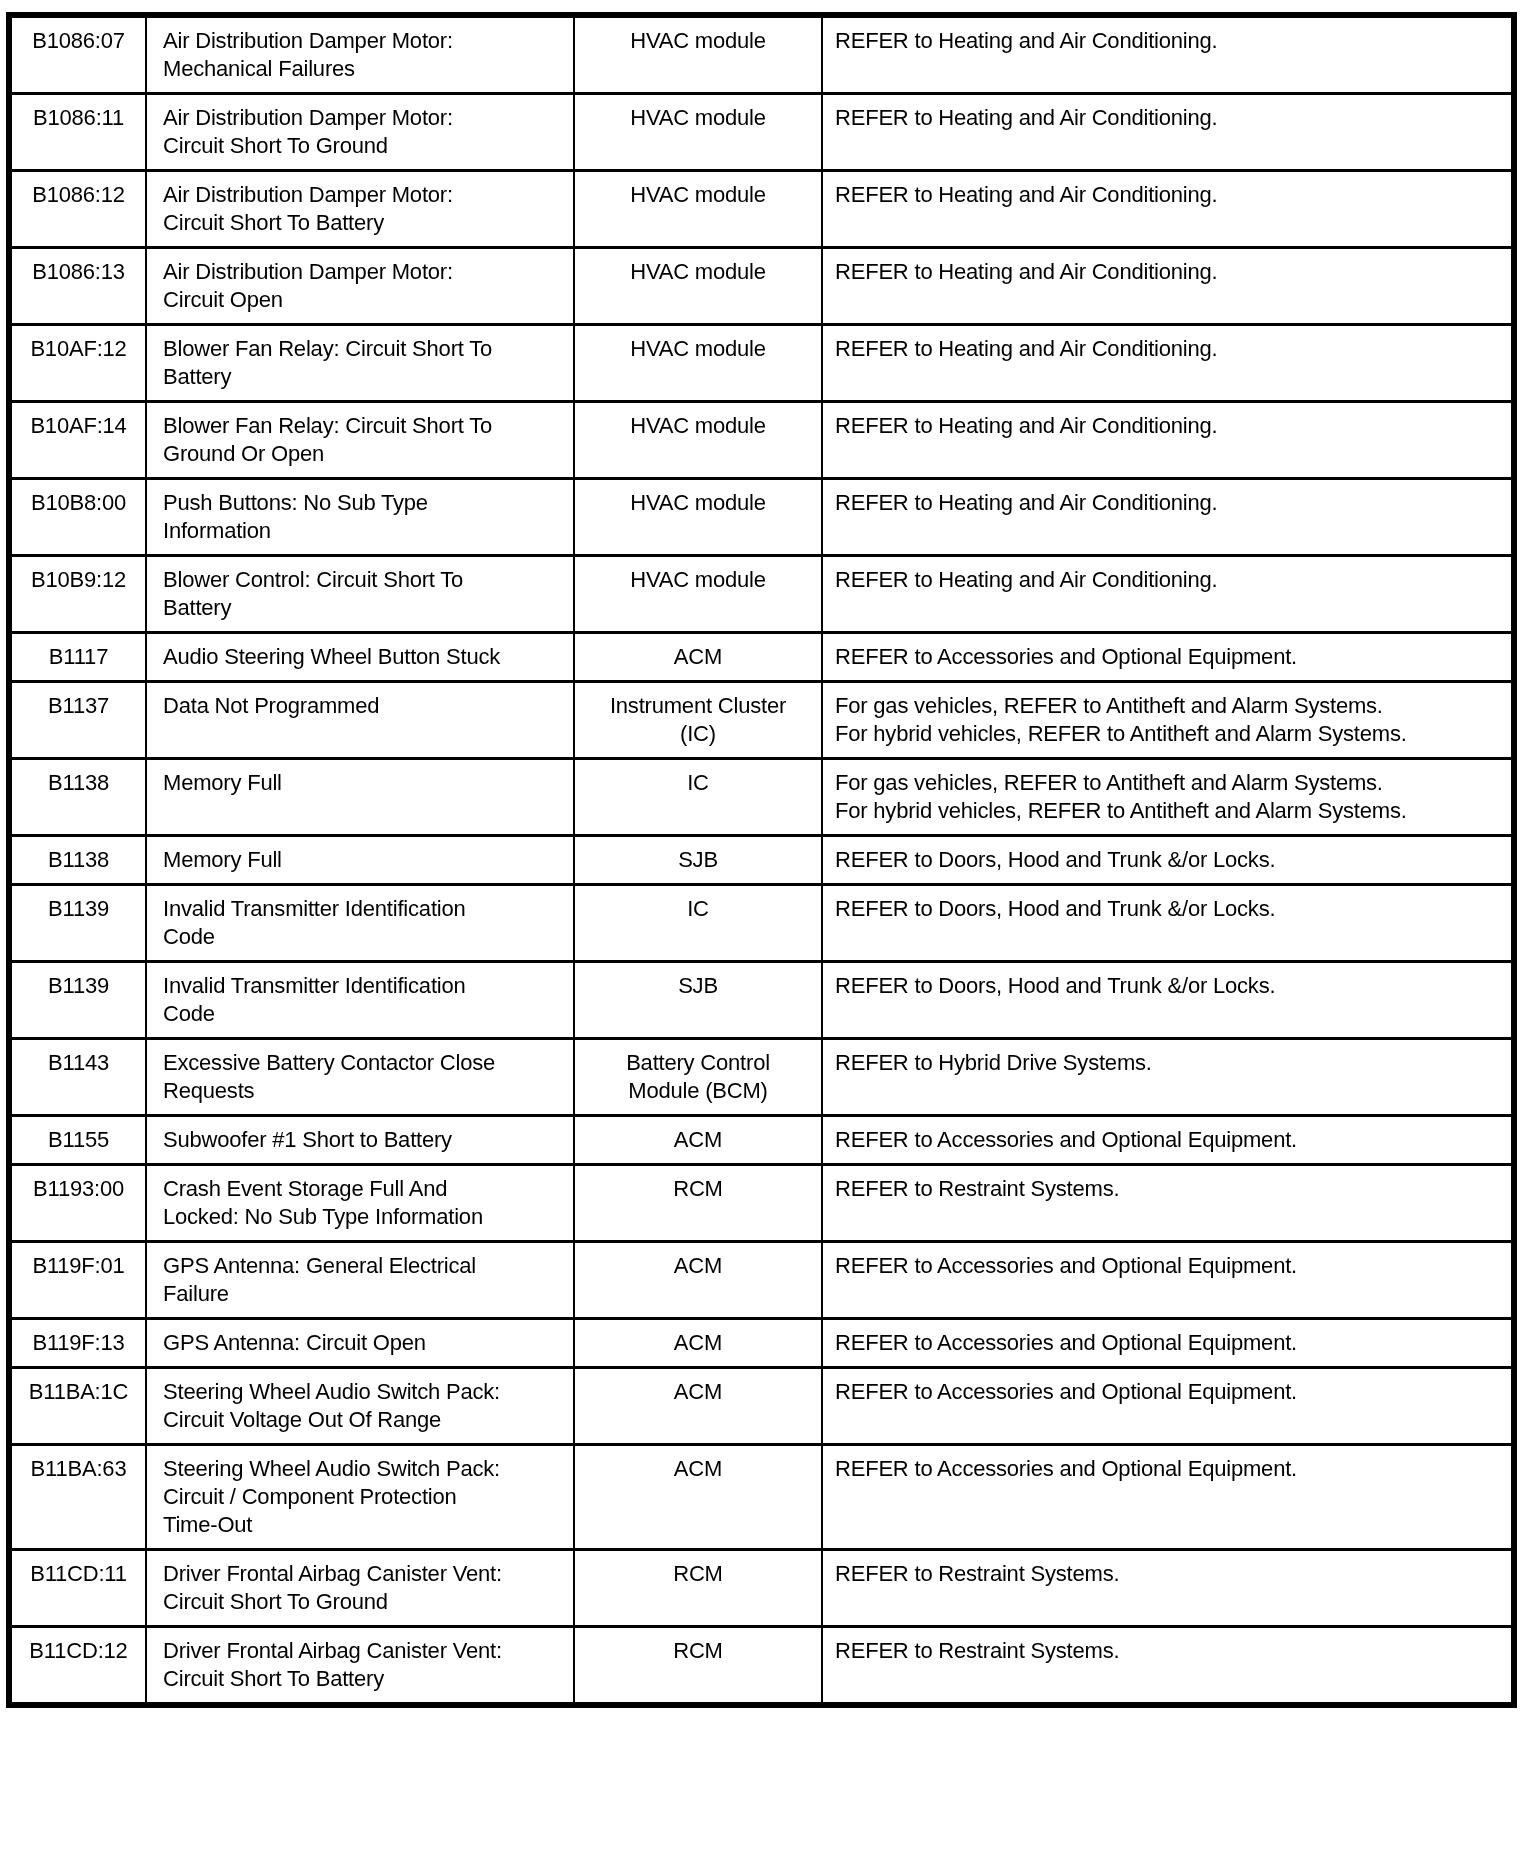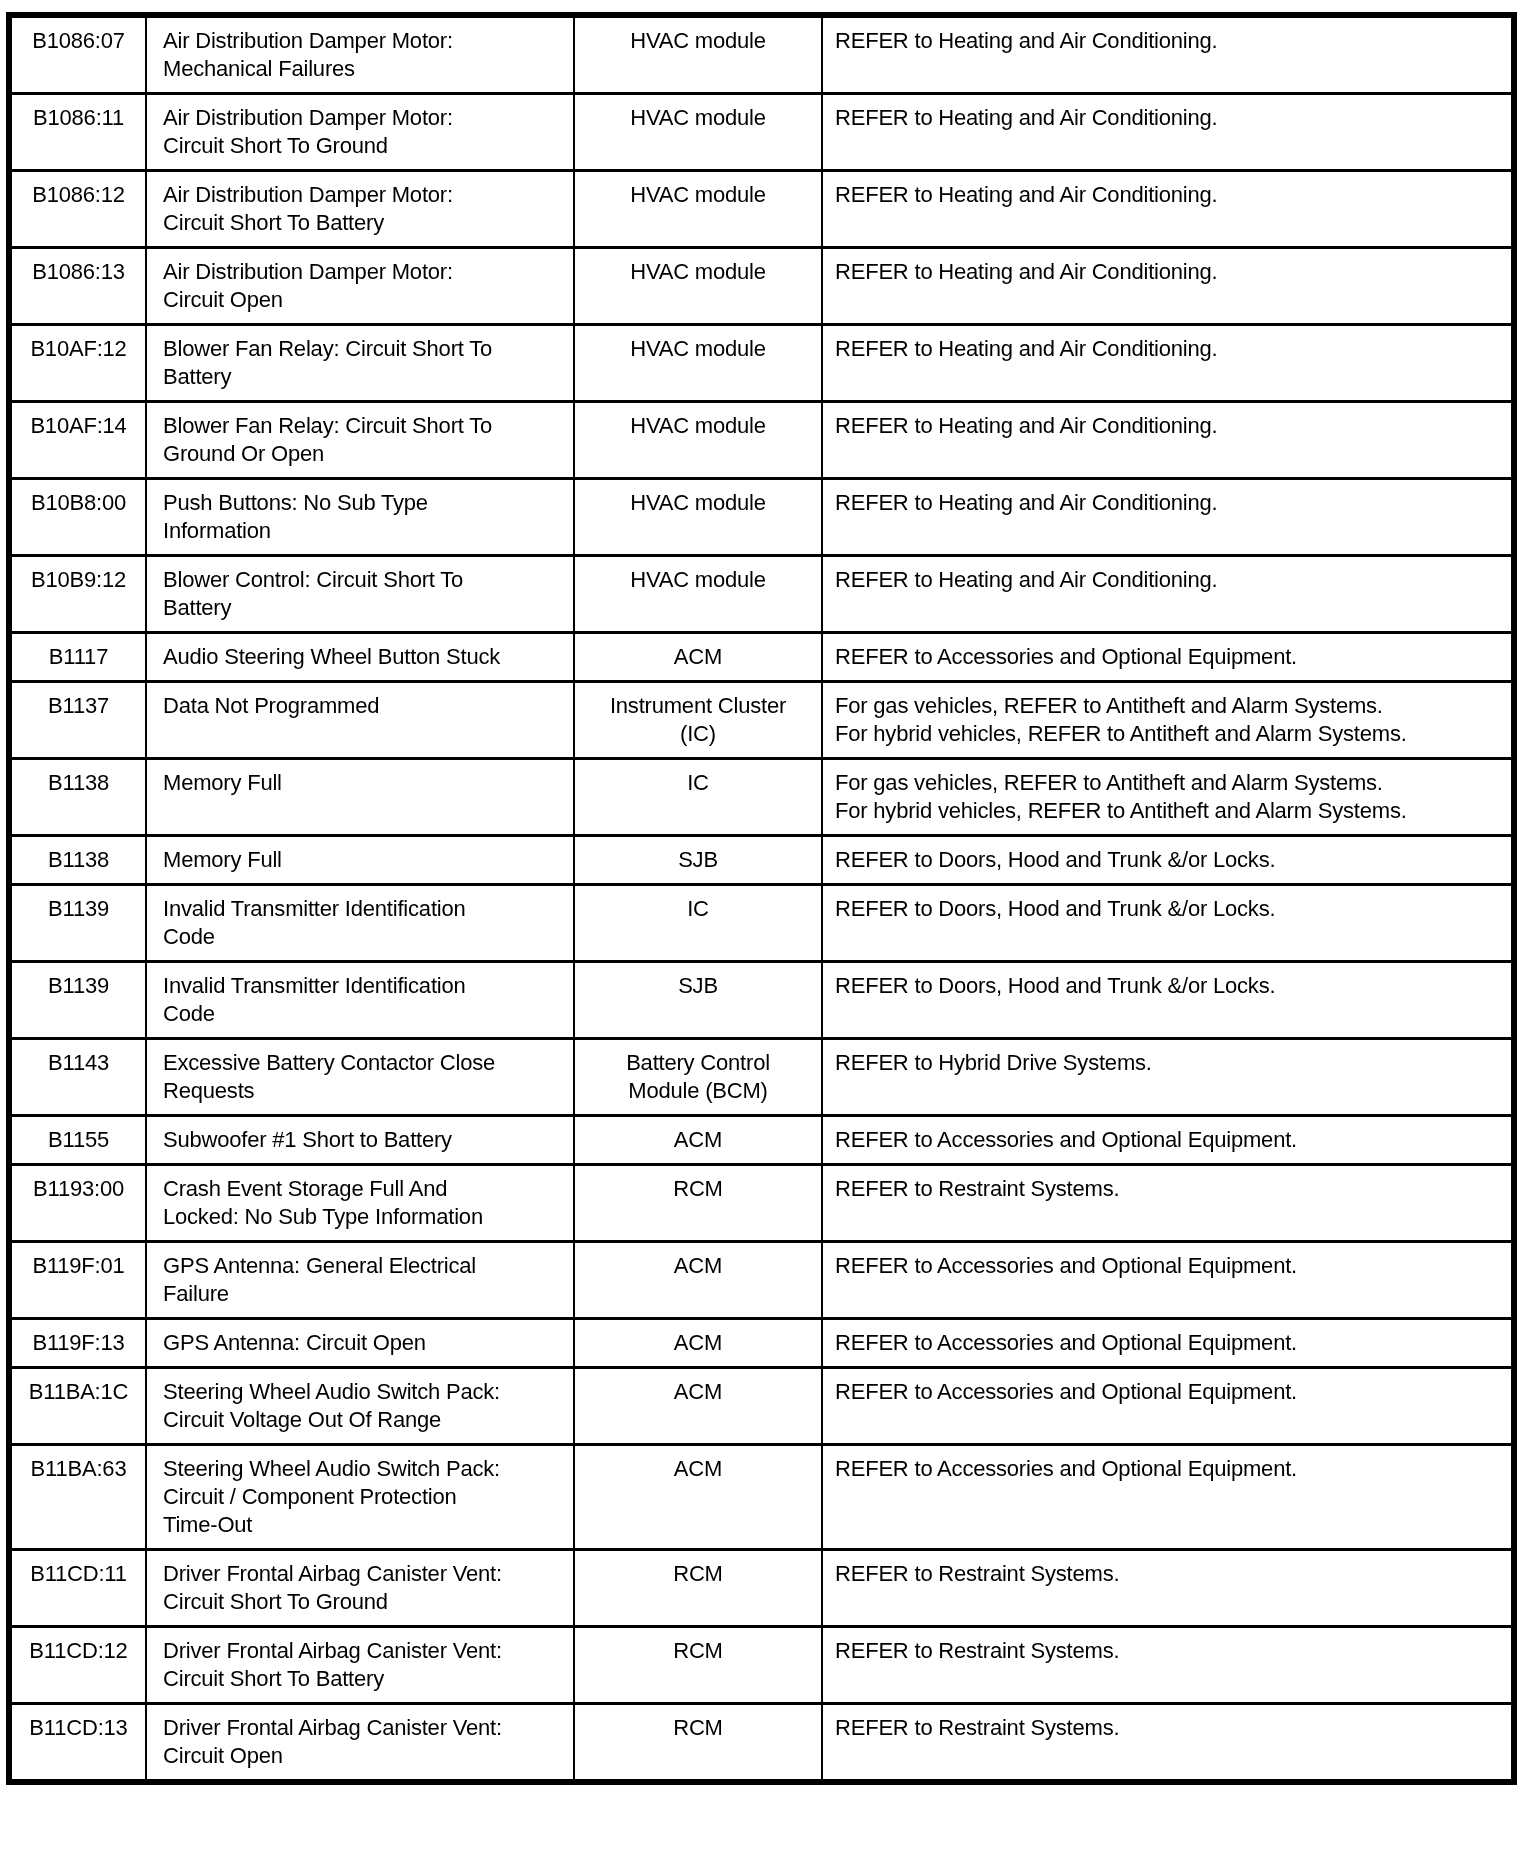--- a/index.html
+++ b/index.html
@@ -250,22 +250,15 @@
   </tr>
 
   <tr>
     <td class="cell-code">B11CD:12</td>
     <td class="cell-desc">Driver Frontal Airbag Canister Vent:
 Circuit Short To Battery</td>
     <td class="cell-module">RCM</td>
     <td class="cell-action">REFER to Restraint Systems.</td>
   </tr>
 
-  <tr>
-    <td class="cell-code">B11CD:13</td>
-    <td class="cell-desc">Driver Frontal Airbag Canister Vent:
-Circuit Open</td>
-    <td class="cell-module">RCM</td>
-    <td class="cell-action">REFER to Restraint Systems.</td>
-  </tr>
 </tbody>
   </table>
 </div>
 
 </body></html>

